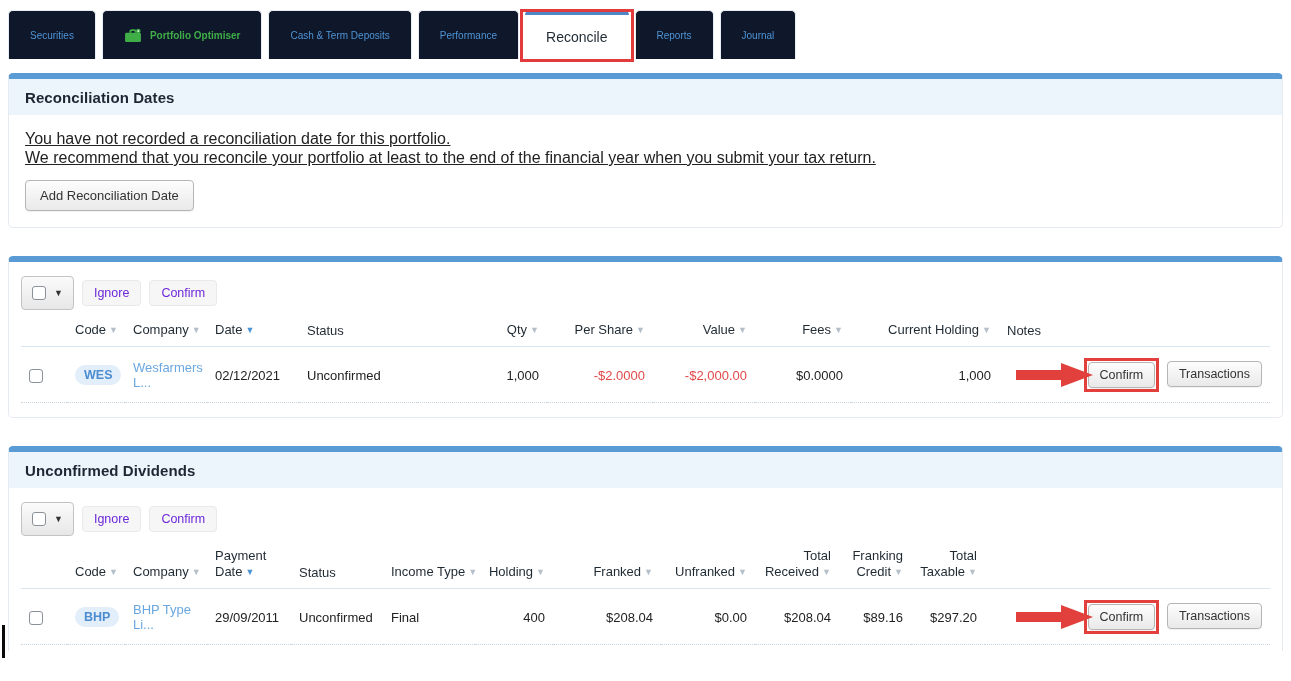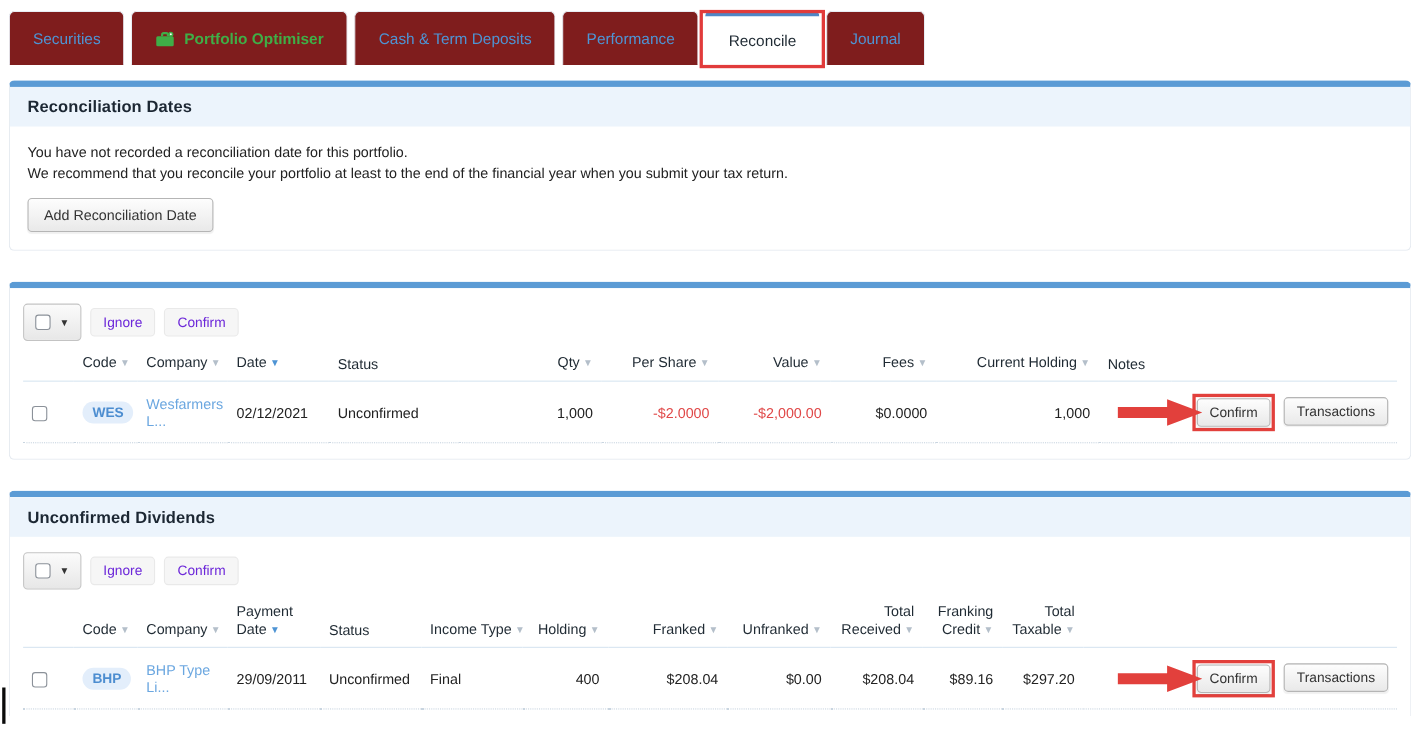--- a/index.html
+++ b/index.html
@@ -5,22 +5,22 @@
   * { margin:0; padding:0; box-sizing:border-box; }
   body { background:#fff; }
   .page {
     width:1291px; height:681px; position:relative; overflow:hidden;
     background:#fff; font-family:"Liberation Sans", sans-serif; color:#222;
   }
 
   
   .tabbar { display:flex; gap:6px; padding:10px 8px 0; height:59px; align-items:stretch; }
   .tab {
-    display:flex; align-items:center; gap:8px; padding:0 21px; font-size:14px;
-    color:#4e94d4; background:#7f1d1d; border:1px solid #e8edf3; border-bottom:none;
+    display:flex; align-items:center; gap:8px; padding:0 21px; font-size:10px;
+    color:#4e94d4; background:#0f172a; border:1px solid #e8edf3; border-bottom:none;
     border-radius:5px 5px 0 0; cursor:pointer; white-space:nowrap;
   }
   .tab.green { color:#3fae47;font-weight:bold; }
   .tab.active {
     background:#fff; color:#1f2a33; border:none; border-top:5px solid #4f86c6;
     position:relative; font-size:14px;
   }
   .tab-annot {
     position:absolute; left:-5px; right:-5px; top:-6px; bottom:-3px;
     border:3px solid #e13b3b; pointer-events:none;
@@ -32,21 +32,21 @@
     margin:14px 8px 28px; border:1px solid #e5eaf0; border-top:6px solid #5b9bd5;
     border-radius:5px; background:#fff;
   }
   .panel + .panel { margin-top:0; }
   .panel-header {
     background:#ecf4fc; padding:10px 16px 9px; font-size:15px; font-weight:bold;
     color:#1c2733; letter-spacing:.1px;
   }
   .panel-body { padding:14px 16px 16px; }
   .panel-body.tight { padding:14px 12px 14px; }
-  .msg { font-size:13px; line-height:19px; color:#222; }
+  .msg { font-size:16px; line-height:19px; color:#222;text-decoration:underline; }
   .panel-clip { height:205px; overflow:hidden; border-bottom:none; border-radius:5px 5px 0 0; margin-bottom:0; }
 
   
   .btn {
     display:inline-block; padding:5px 11px; font-size:12.5px; color:#333;
     background:linear-gradient(#fdfdfd,#e9e9e9); border:1px solid #b5b5b5;
     border-radius:4px; box-shadow:0 1px 1px rgba(0,0,0,.06); cursor:pointer;
     font-family:"Liberation Sans", sans-serif; white-space:nowrap;
   }
   .btn-lg { padding:7px 14px; font-size:13px; }
@@ -112,20 +112,23 @@
     </div>
     <div class="tab">
       <span>Cash &amp; Term Deposits</span>
     </div>
     <div class="tab">
       <span>Performance</span>
     </div>
     <div class="tab active">
       <span>Reconcile</span>
       <span class="tab-annot"></span>
+    </div>
+    <div class="tab">
+      <span>Reports</span>
     </div>
     <div class="tab">
       <span>Journal</span>
     </div>
   </div>
 
   <div class="panel">
     <div class="panel-header">Reconciliation Dates</div>
     <div class="panel-body">
       <div class="msg">You have not recorded a reconciliation date for this portfolio.</div>

